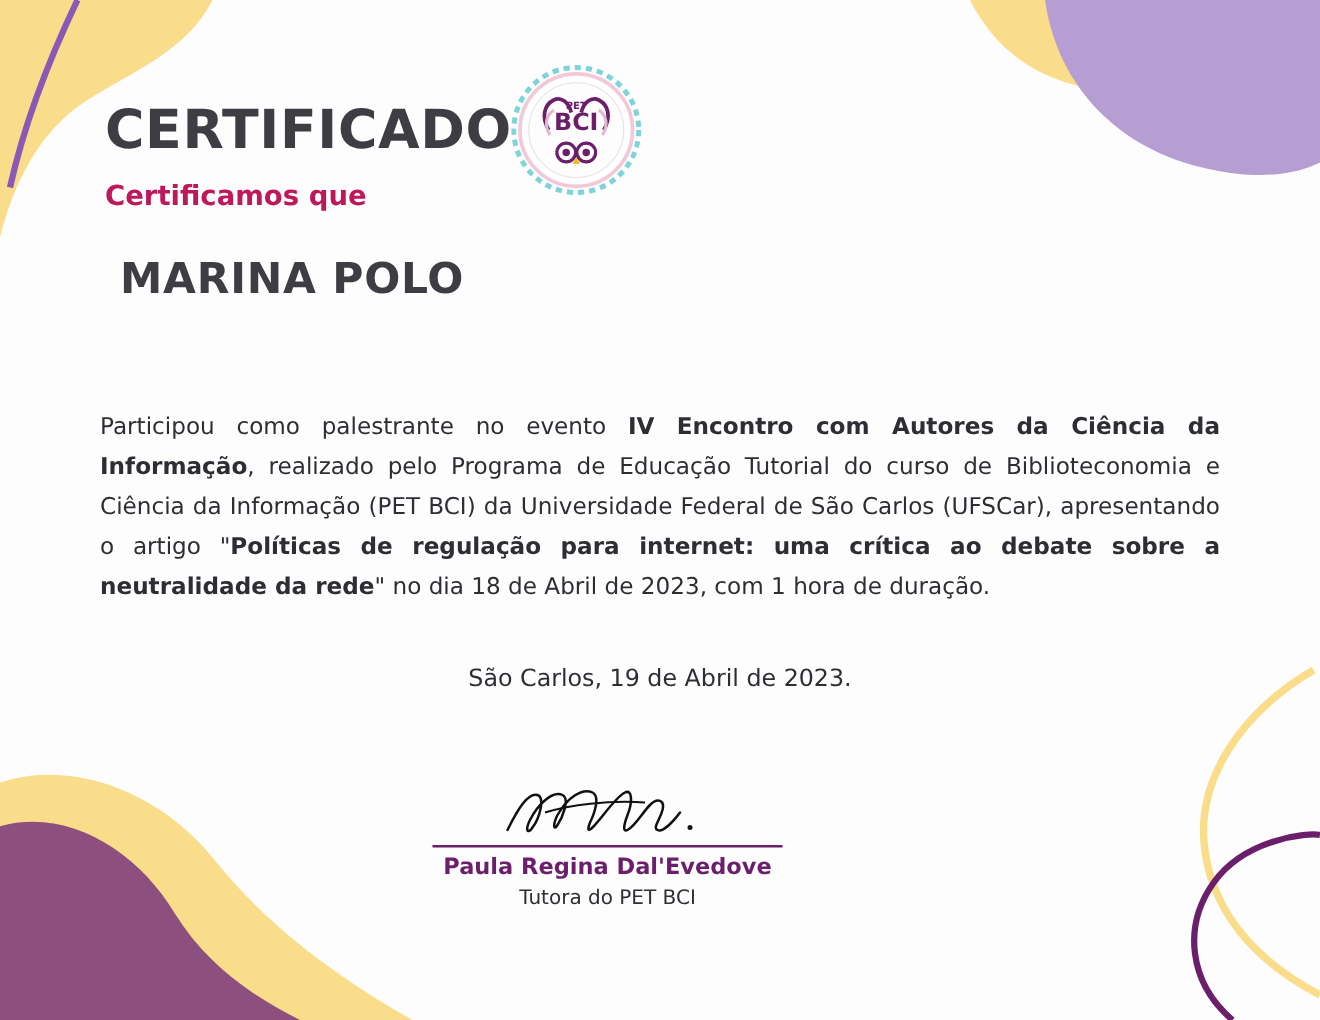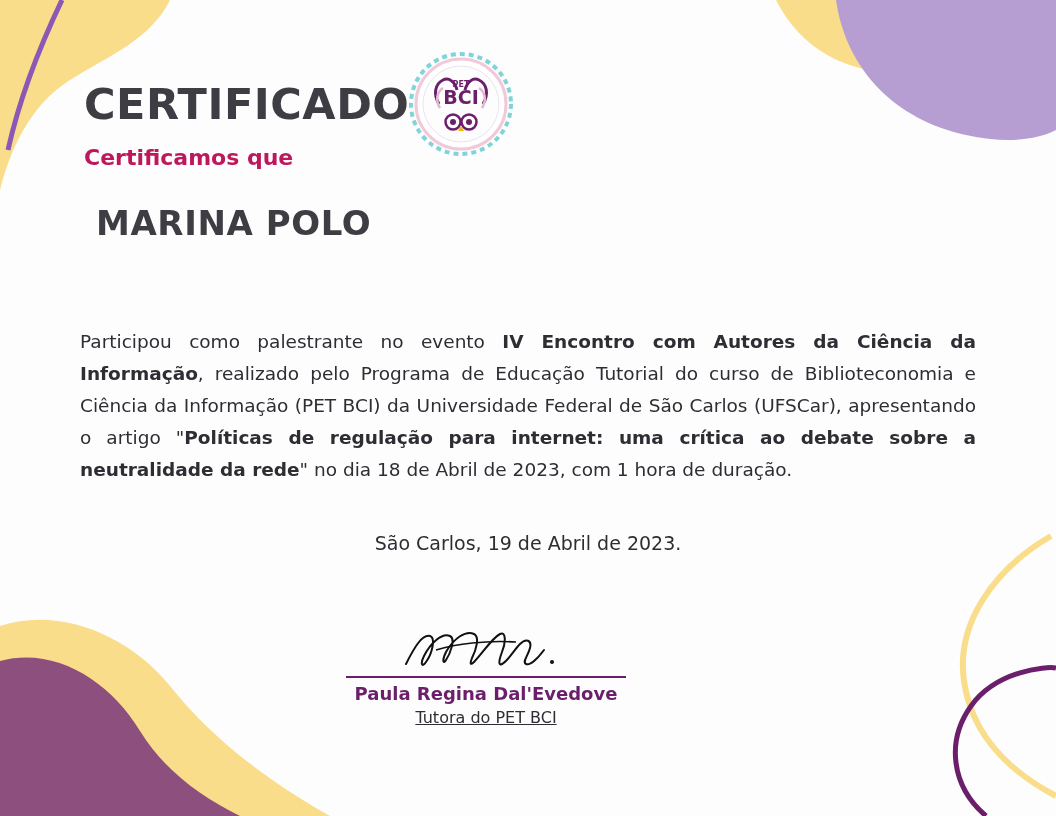--- a/index.html
+++ b/index.html
@@ -129,21 +129,20 @@
     font-family: "DejaVu Sans", sans-serif;
     font-weight: bold;
     font-size: 18px;
     color: #6b1f6b;
   }
   .sig-role {
     margin-top: 4px;
     font-family: "DejaVu Sans", sans-serif;
     font-size: 16px;
     color: #2f2d33;
-    text-decoration: underline;
   }
 </style>
 </head>
 <body>
 
 <div class="certificate">
 
   <svg class="deco" style="left:0;top:0;" width="300" height="240" viewBox="0 0 300 240">
     <path d="M0,0 L170,0 C150,40 110,55 70,80 C30,105 10,150 0,190 Z" fill="#f9dd8a"></path>
     <path d="M0,0 L120,0 C100,30 60,48 36,78 C14,106 6,150 0,185 Z" fill="#ffffff" opacity="0"></path>

